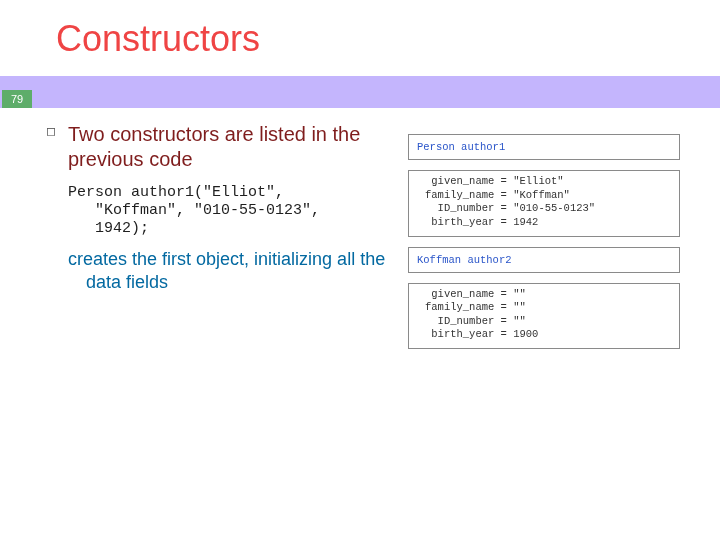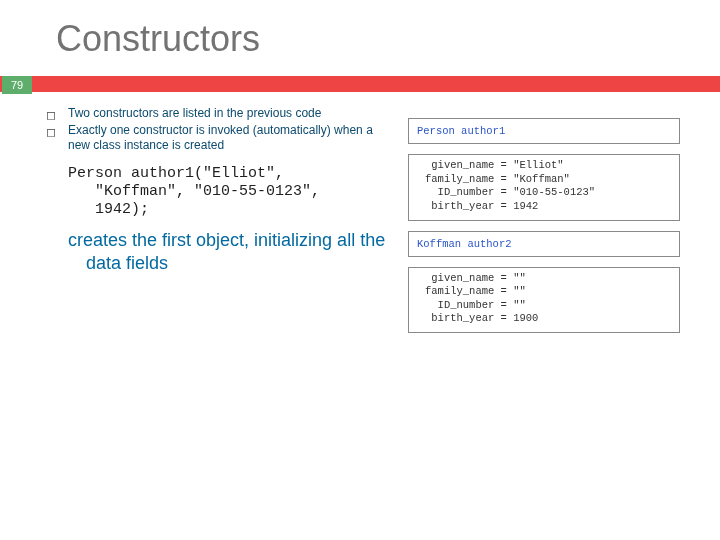--- a/index.html
+++ b/index.html
@@ -6,52 +6,52 @@
   body {
     width: 720px;
     height: 540px;
     background: #ffffff;
     font-family: Arial, Helvetica, sans-serif;
     overflow: hidden;
     position: relative;
   }
   .title {
     font-size: 36px;
-    color: #737373;
+    color: #ef4444;
     padding: 18px 0 16px 56px;
     font-weight: normal;
   }
   .page-band {
     width: 100%;
-    height: 16px;
-    background: #ef4444;
+    height: 32px;
+    background: #c4b5fd;
     display: flex;
-    align-items: flex-start;
+    align-items: flex-end;
   }
   .page-num {
     background: #5ead6a;
     color: #ffffff;
     font-size: 11px;
     width: 30px;
     text-align: center;
     line-height: 18px;
     margin-left: 2px;
   }
   .content {
     display: flex;
     padding: 14px 10px 0 40px;
   }
   .left-col {
     width: 360px;
     padding-right: 10px;
   }
   .bullets {
     list-style: none;
-    font-size: 12px;
-    color: #0c4a6e;
+    font-size: 20px;
+    color: #7f1d1d;
     line-height: 1.25;
   }
   .bullets li {
     position: relative;
     padding-left: 28px;
     margin-bottom: 2px;
   }
   .bullets li::before {
     content: "◻";
     position: absolute;
@@ -109,21 +109,20 @@
 <div class="title">Constructors</div>
 
 <div class="page-band">
   <div class="page-num">79</div>
 </div>
 
 <div class="content">
   <div class="left-col">
     <ul class="bullets">
       <li>Two constructors are listed in the previous code</li>
-      <li>Exactly one constructor is invoked (automatically) when a new class instance is created</li>
     </ul>
     <div class="code-block">Person author1("Elliot",
    "Koffman", "010-55-0123",
    1942);</div>
     <div class="after-code">creates the first object, initializing all the data fields</div>
   </div>
 
   <div class="right-col">
     <div class="box small head-only">
       <div class="box-head">Person author1</div>

